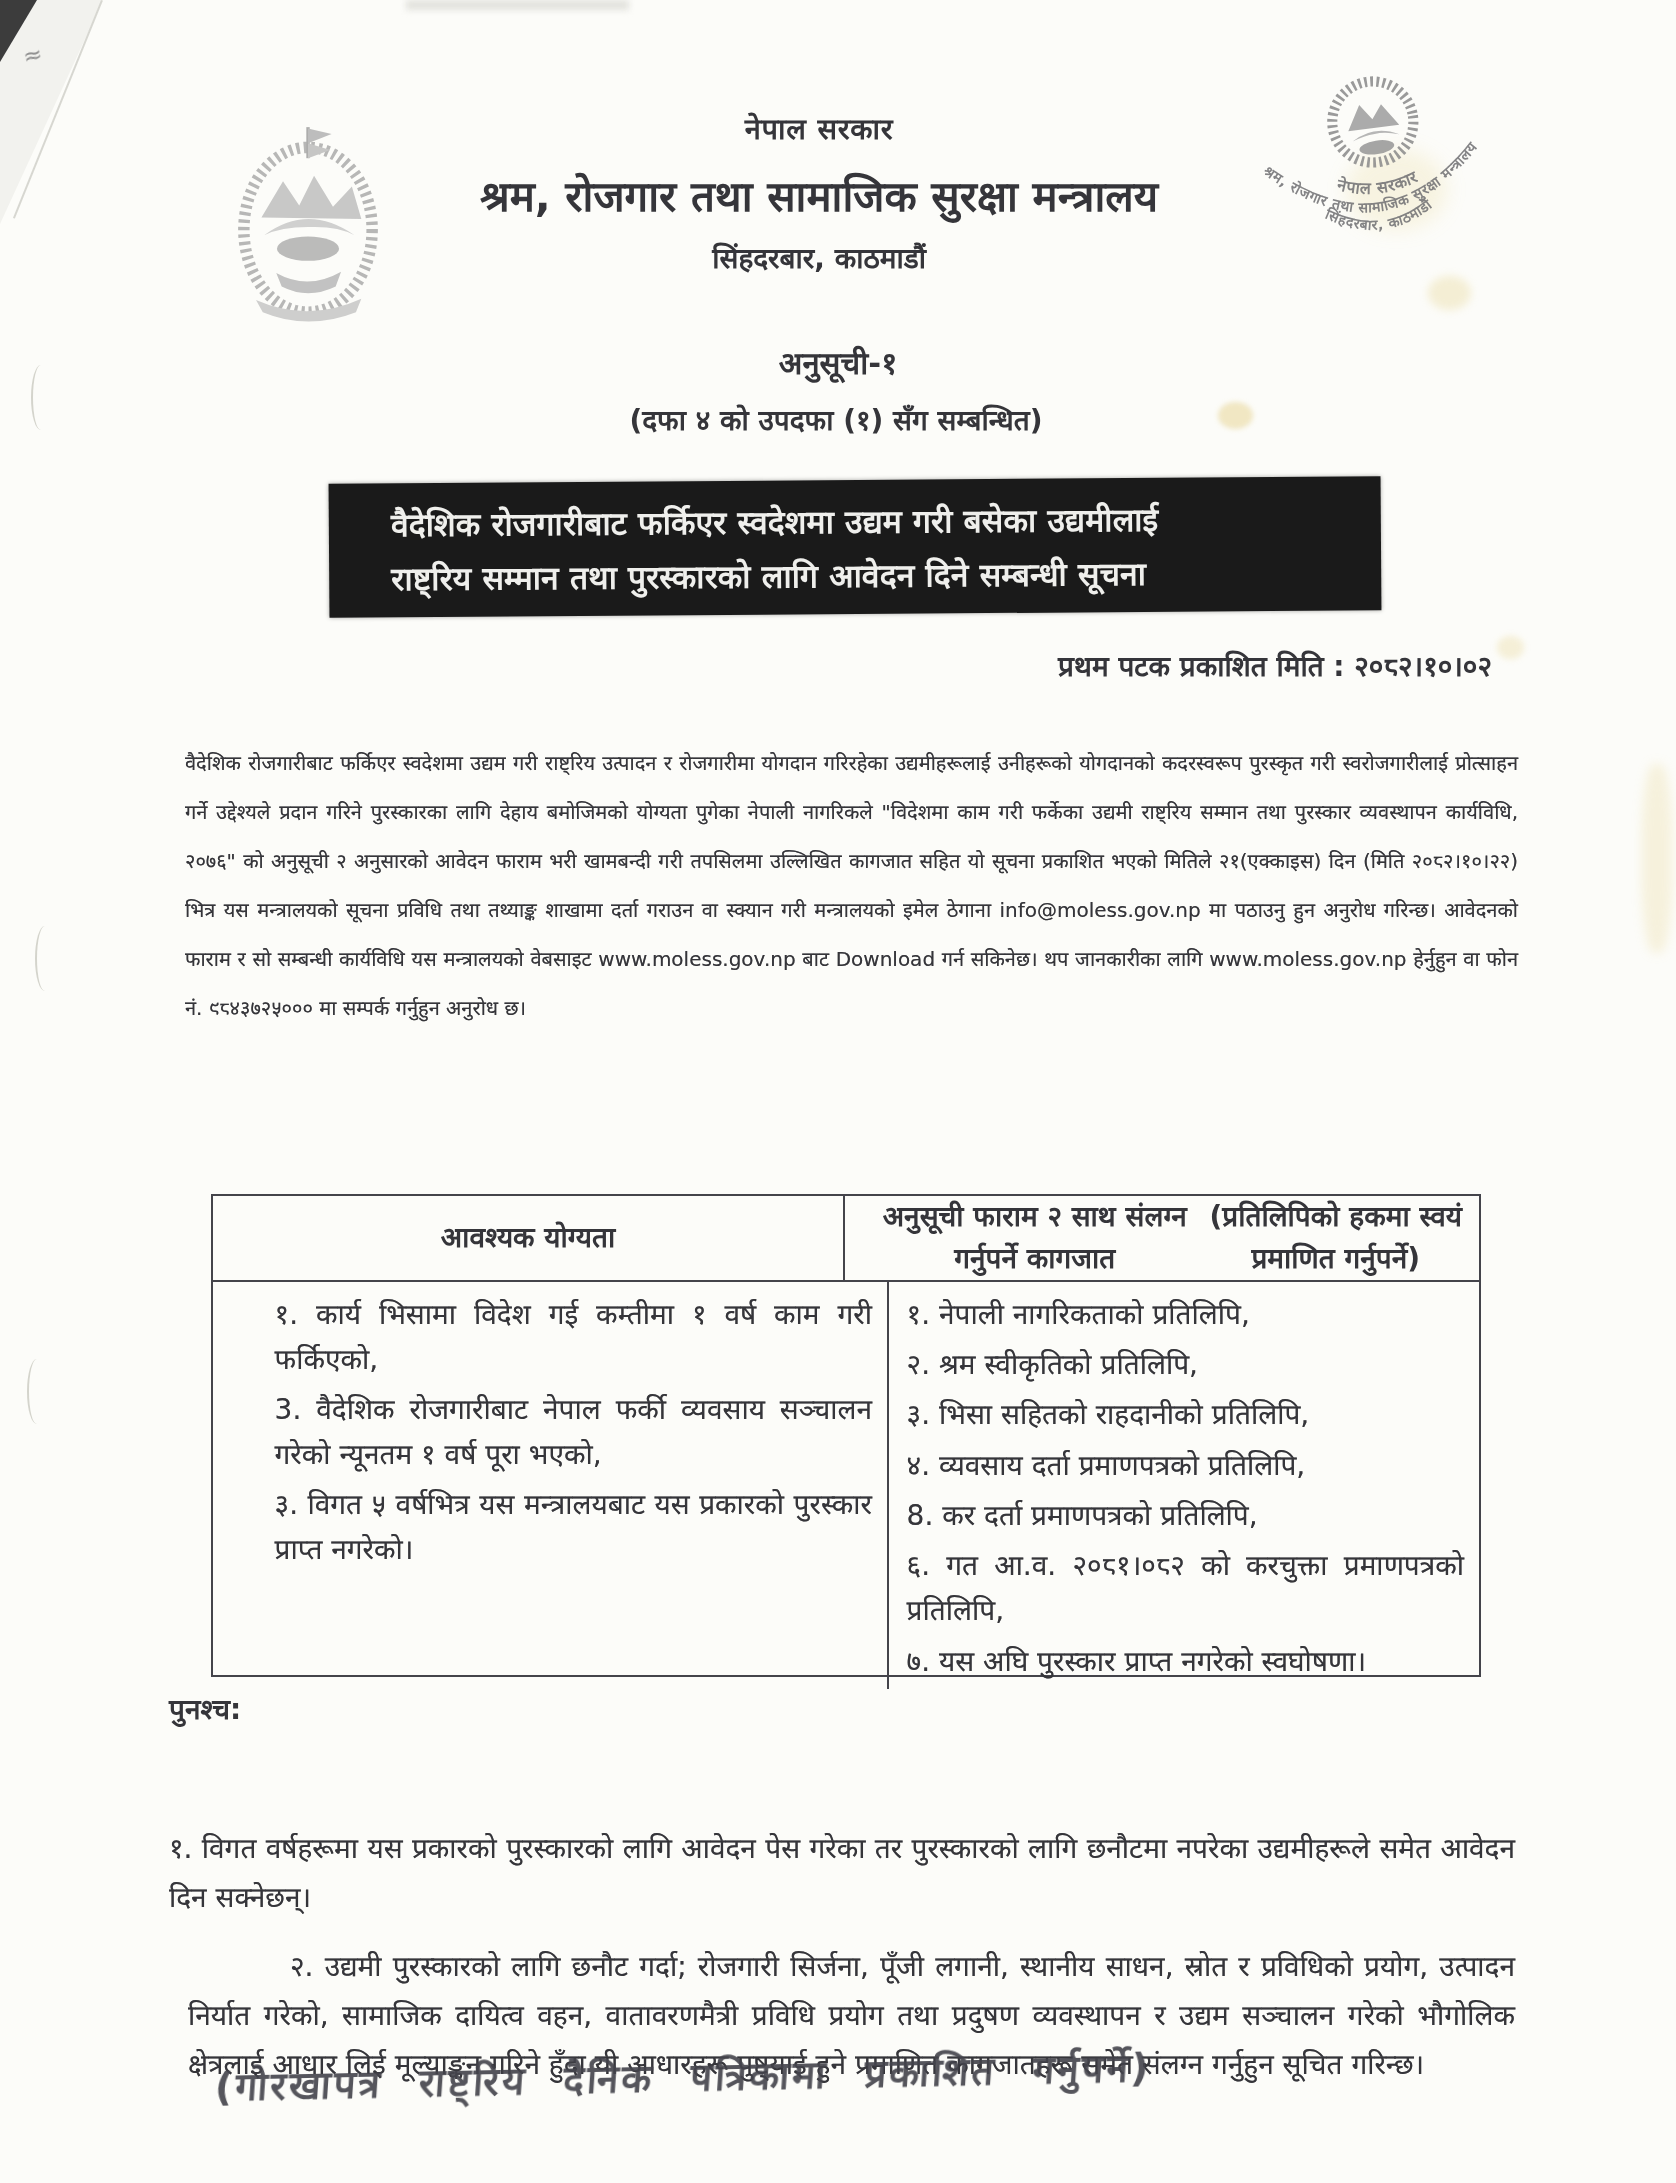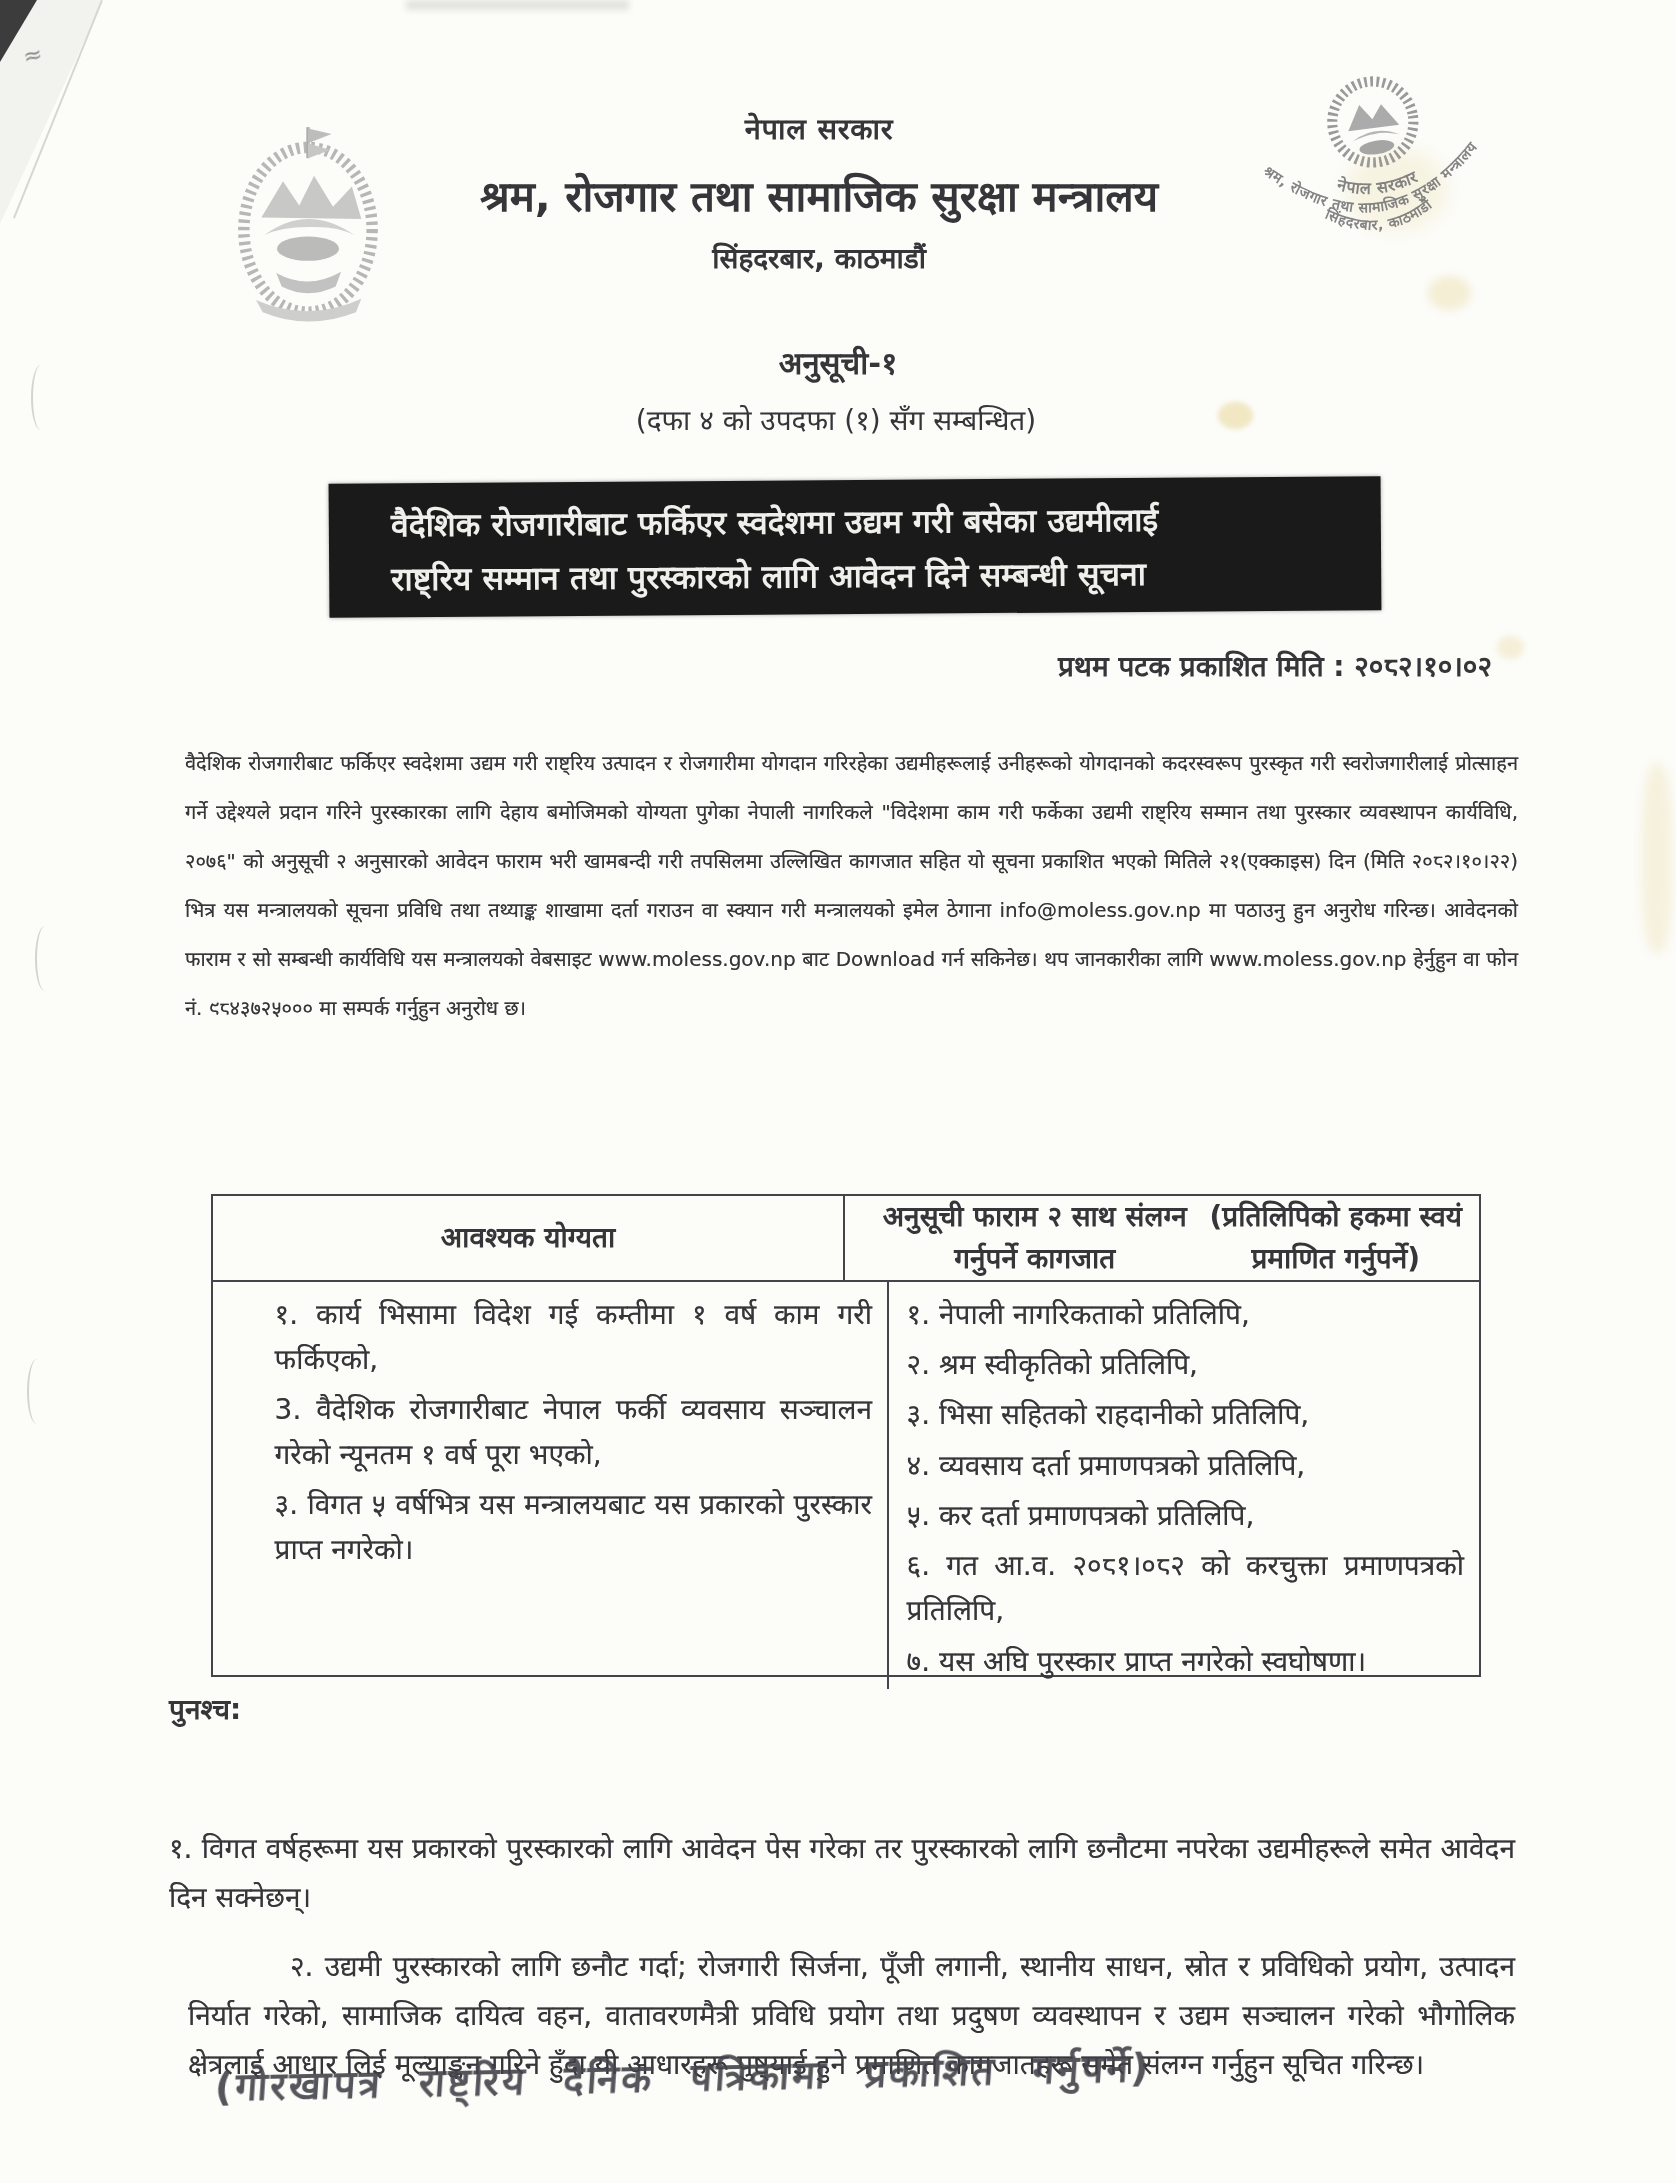--- a/index.html
+++ b/index.html
@@ -64,21 +64,21 @@
   .gov-line{font-size:29px;font-weight:600;letter-spacing:0.7px;}
   .ministry-line{font-size:42px;font-weight:700;margin-top:19px;letter-spacing:0px;}
   .address-line{font-size:28px;font-weight:600;margin-top:15px;}
   
   .schedule-title{
     position:absolute;left:0;right:0;top:341px;text-align:center;
     font-size:31px;font-weight:700;
   }
   .schedule-subtitle{
     position:absolute;left:0;right:4px;top:400px;text-align:center;
-    font-size:28px;font-weight:400;
+    font-size:28px;font-weight:700;
   }
   
   .banner{
     position:absolute;left:329px;top:480px;width:1052px;height:134px;
     background:#1a1a1a;color:#efefec;
     transform:rotate(-0.4deg);
     box-sizing:border-box;
     padding:15px 27px 0 62px;
     box-shadow:0 0 4px rgba(0,0,0,.35);
   }
@@ -210,21 +210,21 @@
       <div class="t-col1">
         <p class="ti">१. कार्य भिसामा विदेश गई कम्तीमा १ वर्ष काम गरी फर्किएको,</p>
         <p class="ti">3. वैदेशिक रोजगारीबाट नेपाल फर्की व्यवसाय सञ्चालन गरेको न्यूनतम १ वर्ष पूरा भएको,</p>
         <p class="ti">३. विगत ५ वर्षभित्र यस मन्त्रालयबाट यस प्रकारको पुरस्कार प्राप्त नगरेको।</p>
       </div>
       <div class="t-col2">
         <p class="ti">१. नेपाली नागरिकताको प्रतिलिपि,</p>
         <p class="ti">२. श्रम स्वीकृतिको प्रतिलिपि,</p>
         <p class="ti">३. भिसा सहितको राहदानीको प्रतिलिपि,</p>
         <p class="ti">४. व्यवसाय दर्ता प्रमाणपत्रको प्रतिलिपि,</p>
-        <p class="ti">५. कर दर्ता प्रमाणपत्रको प्रतिलिपि,</p>
+        <p class="ti">8. कर दर्ता प्रमाणपत्रको प्रतिलिपि,</p>
         <p class="ti">६. गत आ.व. २०८१।०८२ को करचुक्ता प्रमाणपत्रको प्रतिलिपि,</p>
         <p class="ti">७. यस अघि पुरस्कार प्राप्त नगरेको स्वघोषणा।</p>
       </div>
     </div>
   </div>
 
   <div class="ps">
     <div class="ps-row">
       <span class="ps-label">पुनश्च:</span>
       <p class="ps-item">१. विगत वर्षहरूमा यस प्रकारको पुरस्कारको लागि आवेदन पेस गरेका तर पुरस्कारको लागि छनौटमा नपरेका उद्यमीहरूले समेत आवेदन दिन सक्नेछन्।</p>

